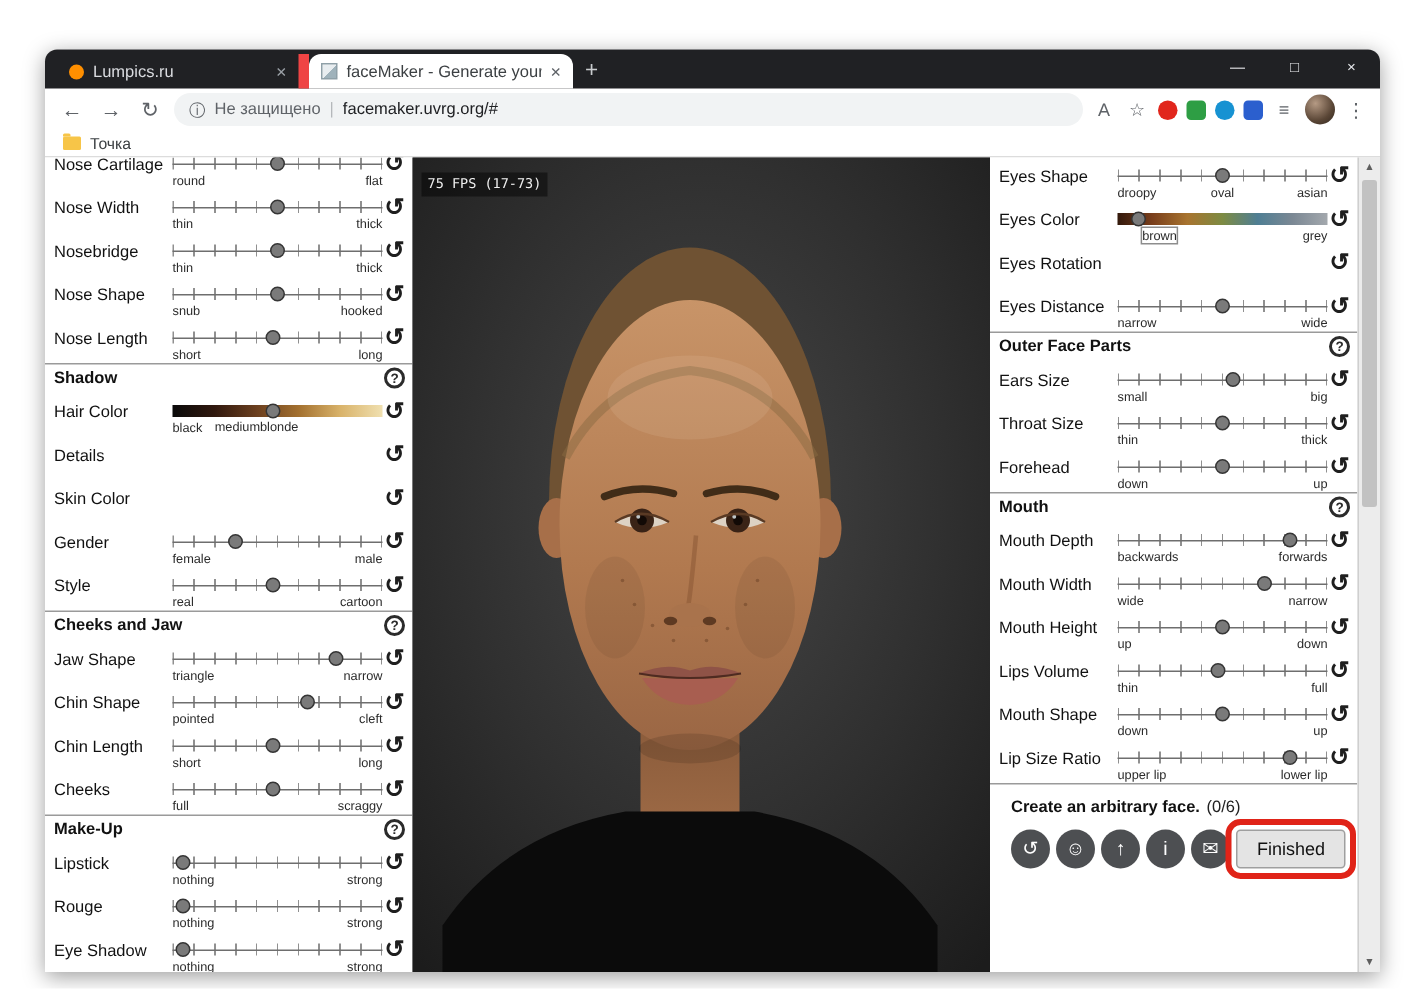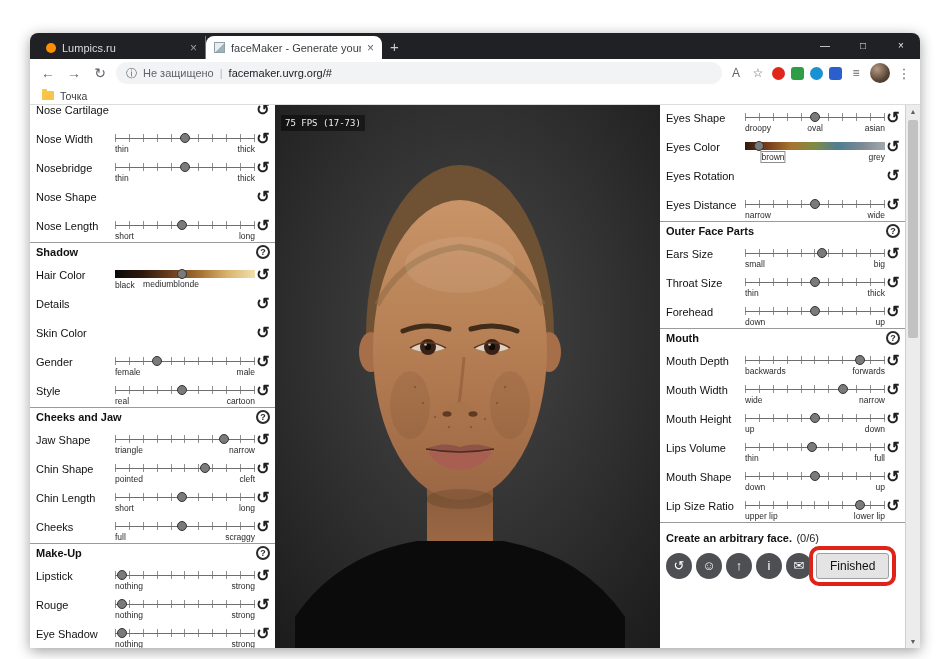--- a/index.html
+++ b/index.html
@@ -5,21 +5,21 @@
   *{box-sizing:border-box}
   html,body{margin:0;padding:0}
   body{width:950px;height:659px;background:#fff;font-family:"Liberation Sans",sans-serif;position:relative;overflow:hidden}
 
   .window{position:absolute;left:30px;top:33px;width:890px;height:615px;background:#fff;
     border-radius:8px 8px 0 0;box-shadow:0 3px 14px rgba(0,0,0,.38);display:flex;flex-direction:column}
 
   
   .titlebar{height:26px;background:#202124;border-radius:8px 8px 0 0;display:flex;align-items:flex-end;position:relative;flex:0 0 auto}
   .tab{height:23px;display:flex;align-items:center;gap:6px;padding:0 8px;font-size:11px;white-space:nowrap;overflow:hidden;cursor:default}
-  .tab.inactive{width:168px;color:#dadce0;margin-left:8px;border-right:1px solid #ef4444}
+  .tab.inactive{width:168px;color:#dadce0;margin-left:8px;border-right:7px solid #ef4444}
   .tab.active{width:176px;color:#3c4043;background:#fff;border-radius:8px 8px 0 0}
   .tab-title{flex:1;overflow:hidden;white-space:nowrap}
   .tab-close{font-size:12px;color:#9aa0a6;flex:0 0 auto}
   .tab.active .tab-close{color:#5f6368}
   .fav-dot{width:10px;height:10px;border-radius:50%;background:#ff8f00;flex:0 0 auto}
   .fav-sq{width:11px;height:11px;border:1px solid #8fa0a8;background:linear-gradient(135deg,#e8edf0 55%,#9fb2bb 55%);flex:0 0 auto}
   .newtab{color:#c9cccf;font-size:15px;margin:0 0 4px 8px}
   .win-controls{position:absolute;right:0;top:0;height:26px;display:flex}
   .win-controls span{width:38px;text-align:center;line-height:26px;color:#e8eaed;font-size:10px}
 
@@ -71,21 +71,21 @@
   .min:empty,.mid:empty,.max:empty,.val:empty{display:none}
   .reset{position:absolute;right:3px;top:4px;width:18px;height:18px;text-align:center;line-height:17px;font-size:16px;font-weight:bold;color:#1e1e1e}
 
   
   .canvas{flex:1;position:relative;background:#262626;min-width:0}
   .face-svg{position:absolute;inset:0;width:100%;height:100%}
   .fps{position:absolute;left:6px;top:10px;font-size:9px;color:#efefef;background:rgba(0,0,0,.45);padding:3px 4px;
     font-family:"DejaVu Sans Mono",monospace}
 
   
-  .footer{border-top:1px solid #9a9a9a;padding:5px 6px 0 6px}
+  .footer{border-top:1px solid #9a9a9a;padding:5px 6px 0 14px}
   .f-title{font-size:11px;font-weight:bold;color:#111}
   .f-counter{font-size:11px;color:#222}
   .btn-row{display:flex;align-items:center;gap:4px;margin-top:7px}
   .circle-btn{width:26px;height:26px;border-radius:50%;background:#4d4f52;color:#fff;text-align:center;line-height:26px;font-size:13px;flex:0 0 auto}
   .circle-btn .gi{font-style:normal}
   .finished-wrap{position:relative;flex:0 0 auto}
   .finished-btn{font-family:"Liberation Sans",sans-serif;font-size:12px;color:#111;background:#e4e4e4;border:1px solid #9f9f9f;border-radius:3px;padding:5px 13px}
   .red-ring{position:absolute;top:-7px;left:-7px;right:-7px;bottom:-7px;border:4px solid transparent;border-radius:10px;pointer-events:none}
 
   
@@ -146,20 +146,28 @@
   </div>
 
   <div class="content">
 
     <div class="left-panel">
       <div class="panel-rows">
 
           <div class="row row-slider">
 
             <span class="s-label">Nose Cartilage</span>
+            <span class="track-wrap">
+              <span class="track"></span>
+              <span class="thumb" style="left: 50%;"></span>
+              <span class="min">round</span>
+
+              <span class="max">flat</span>
+
+            </span>
             <span class="reset"><i style="font-style:normal">↺</i></span>
           </div>
 
           <div class="row row-slider">
 
             <span class="s-label">Nose Width</span>
             <span class="track-wrap">
               <span class="track"></span>
               <span class="thumb" style="left: 50%;"></span>
               <span class="min">thin</span>
@@ -180,20 +188,28 @@
 
               <span class="max">thick</span>
 
             </span>
             <span class="reset"><i style="font-style:normal">↺</i></span>
           </div>
 
           <div class="row row-slider">
 
             <span class="s-label">Nose Shape</span>
+            <span class="track-wrap">
+              <span class="track"></span>
+              <span class="thumb" style="left: 50%;"></span>
+              <span class="min">snub</span>
+
+              <span class="max">hooked</span>
+
+            </span>
             <span class="reset"><i style="font-style:normal">↺</i></span>
           </div>
 
           <div class="row row-slider">
 
             <span class="s-label">Nose Length</span>
             <span class="track-wrap">
               <span class="track"></span>
               <span class="thumb" style="left: 48%;"></span>
               <span class="min">short</span>

